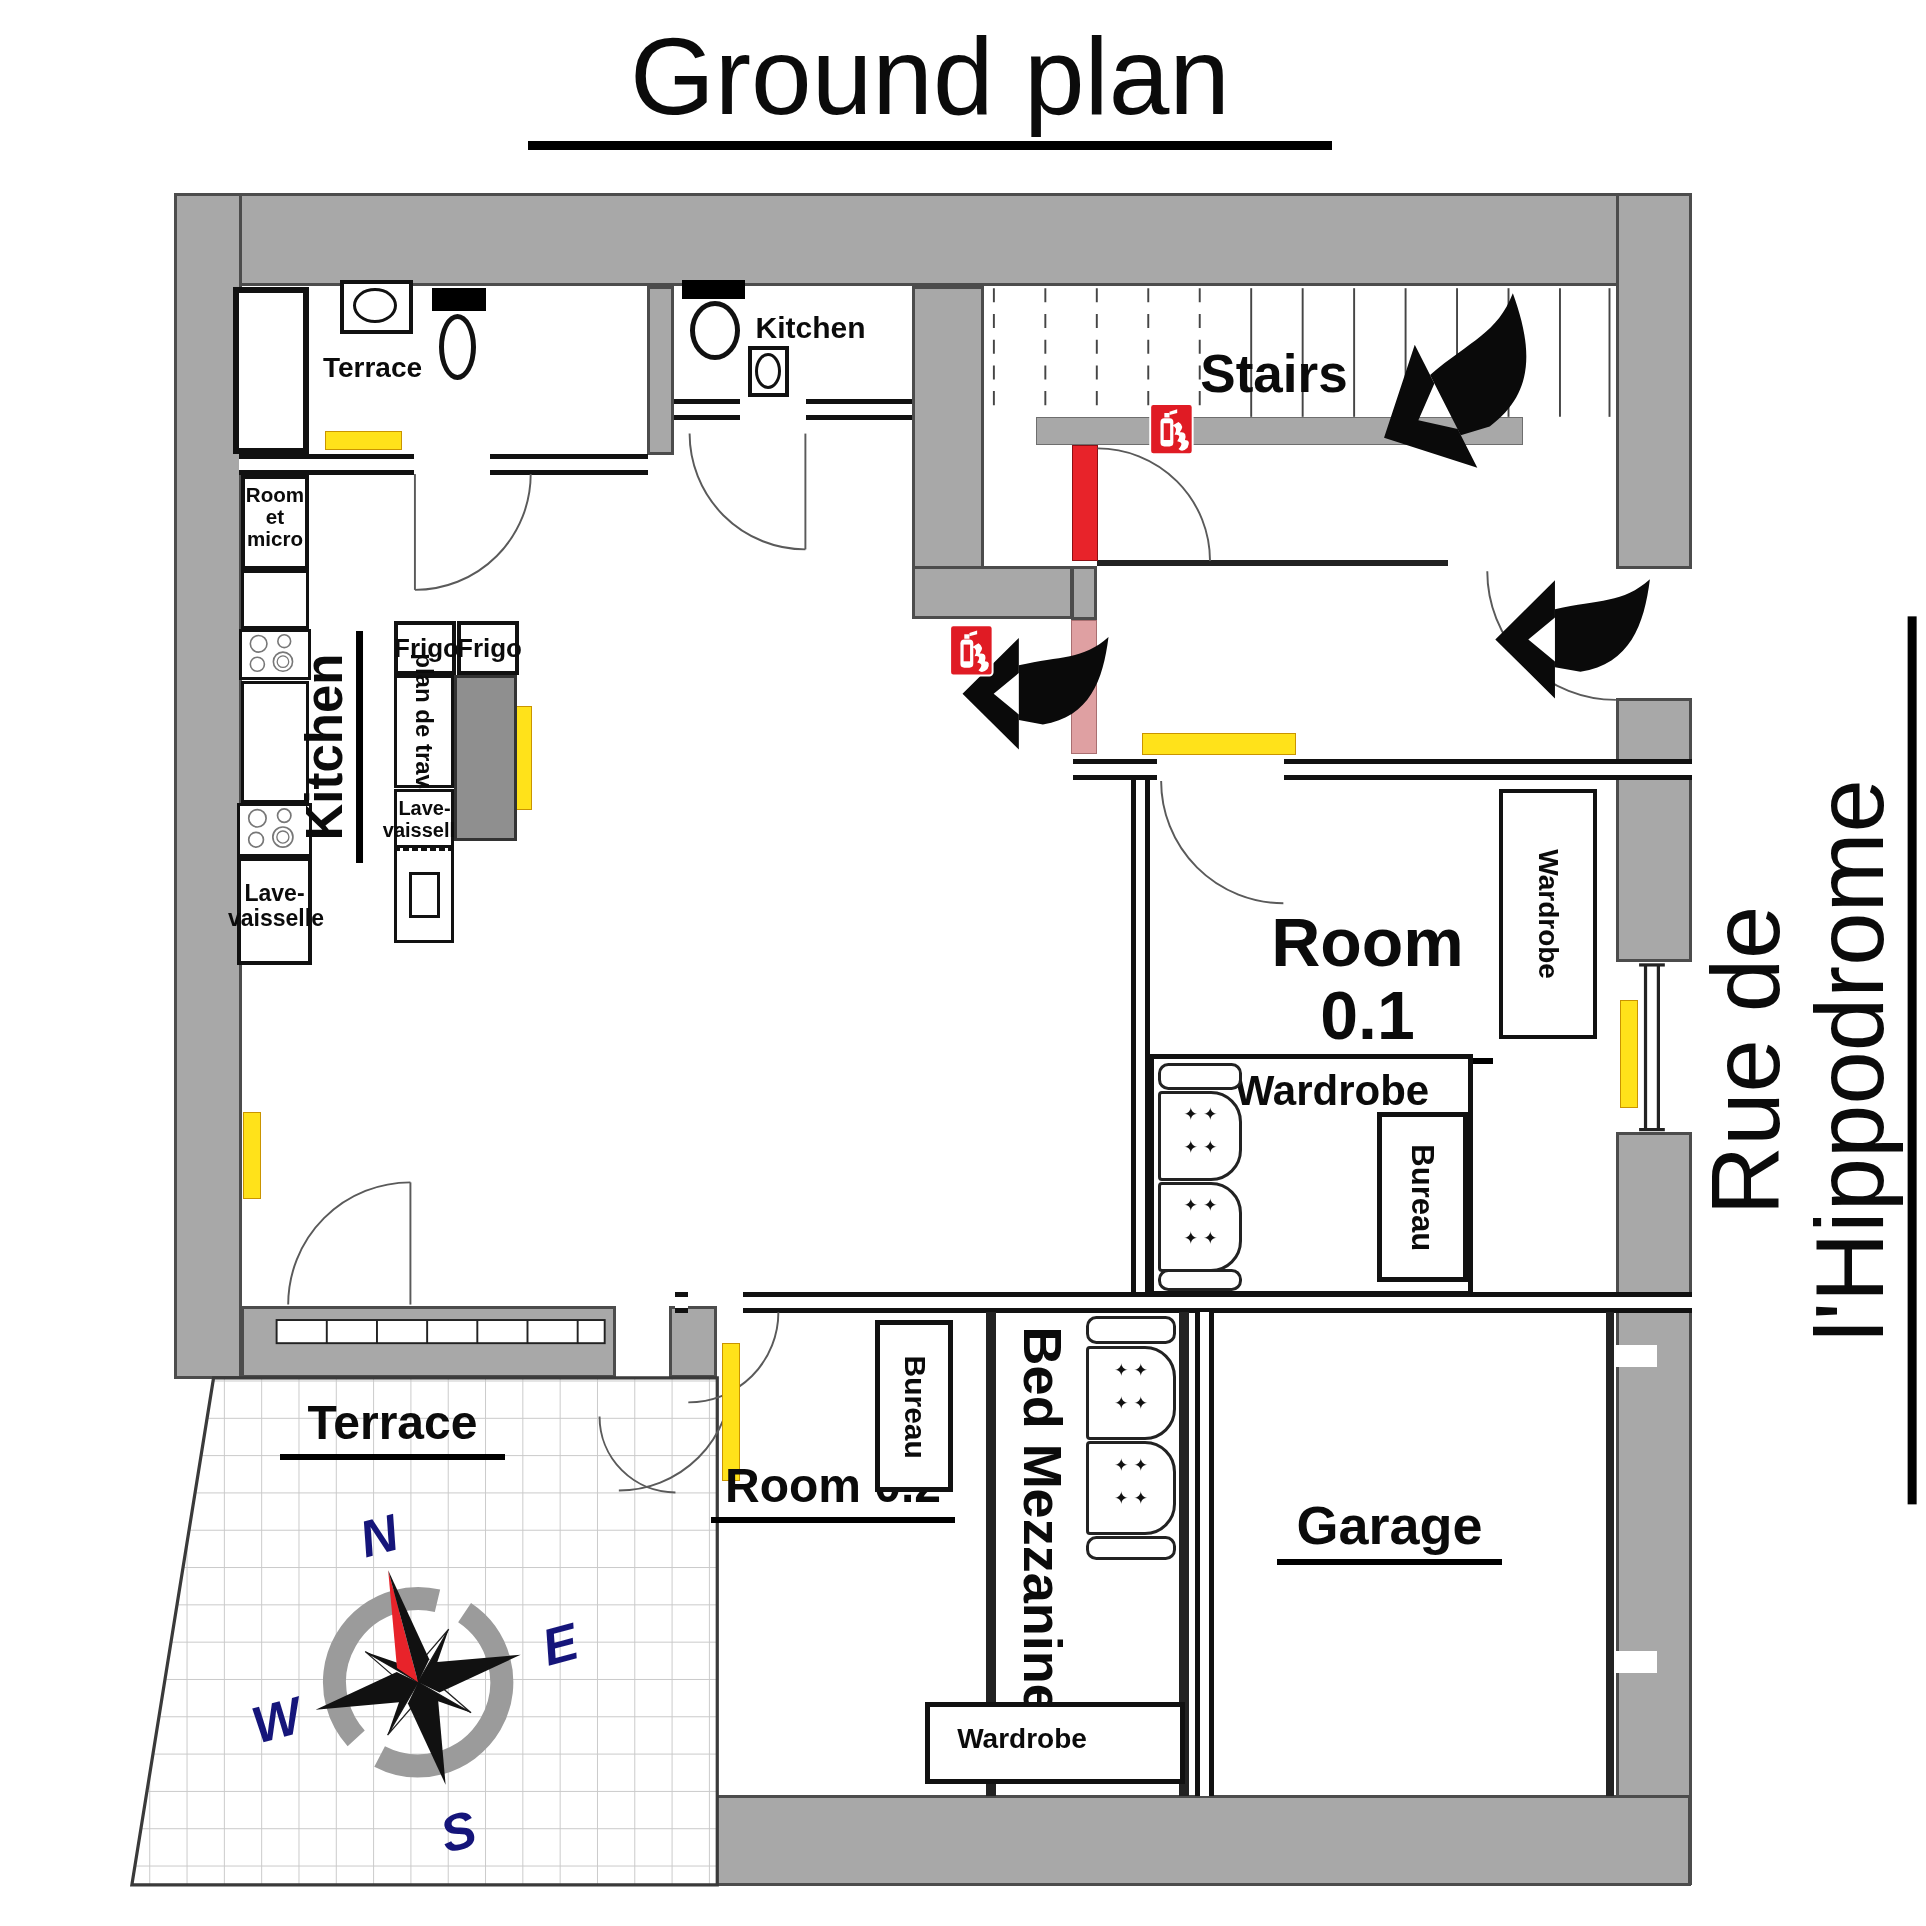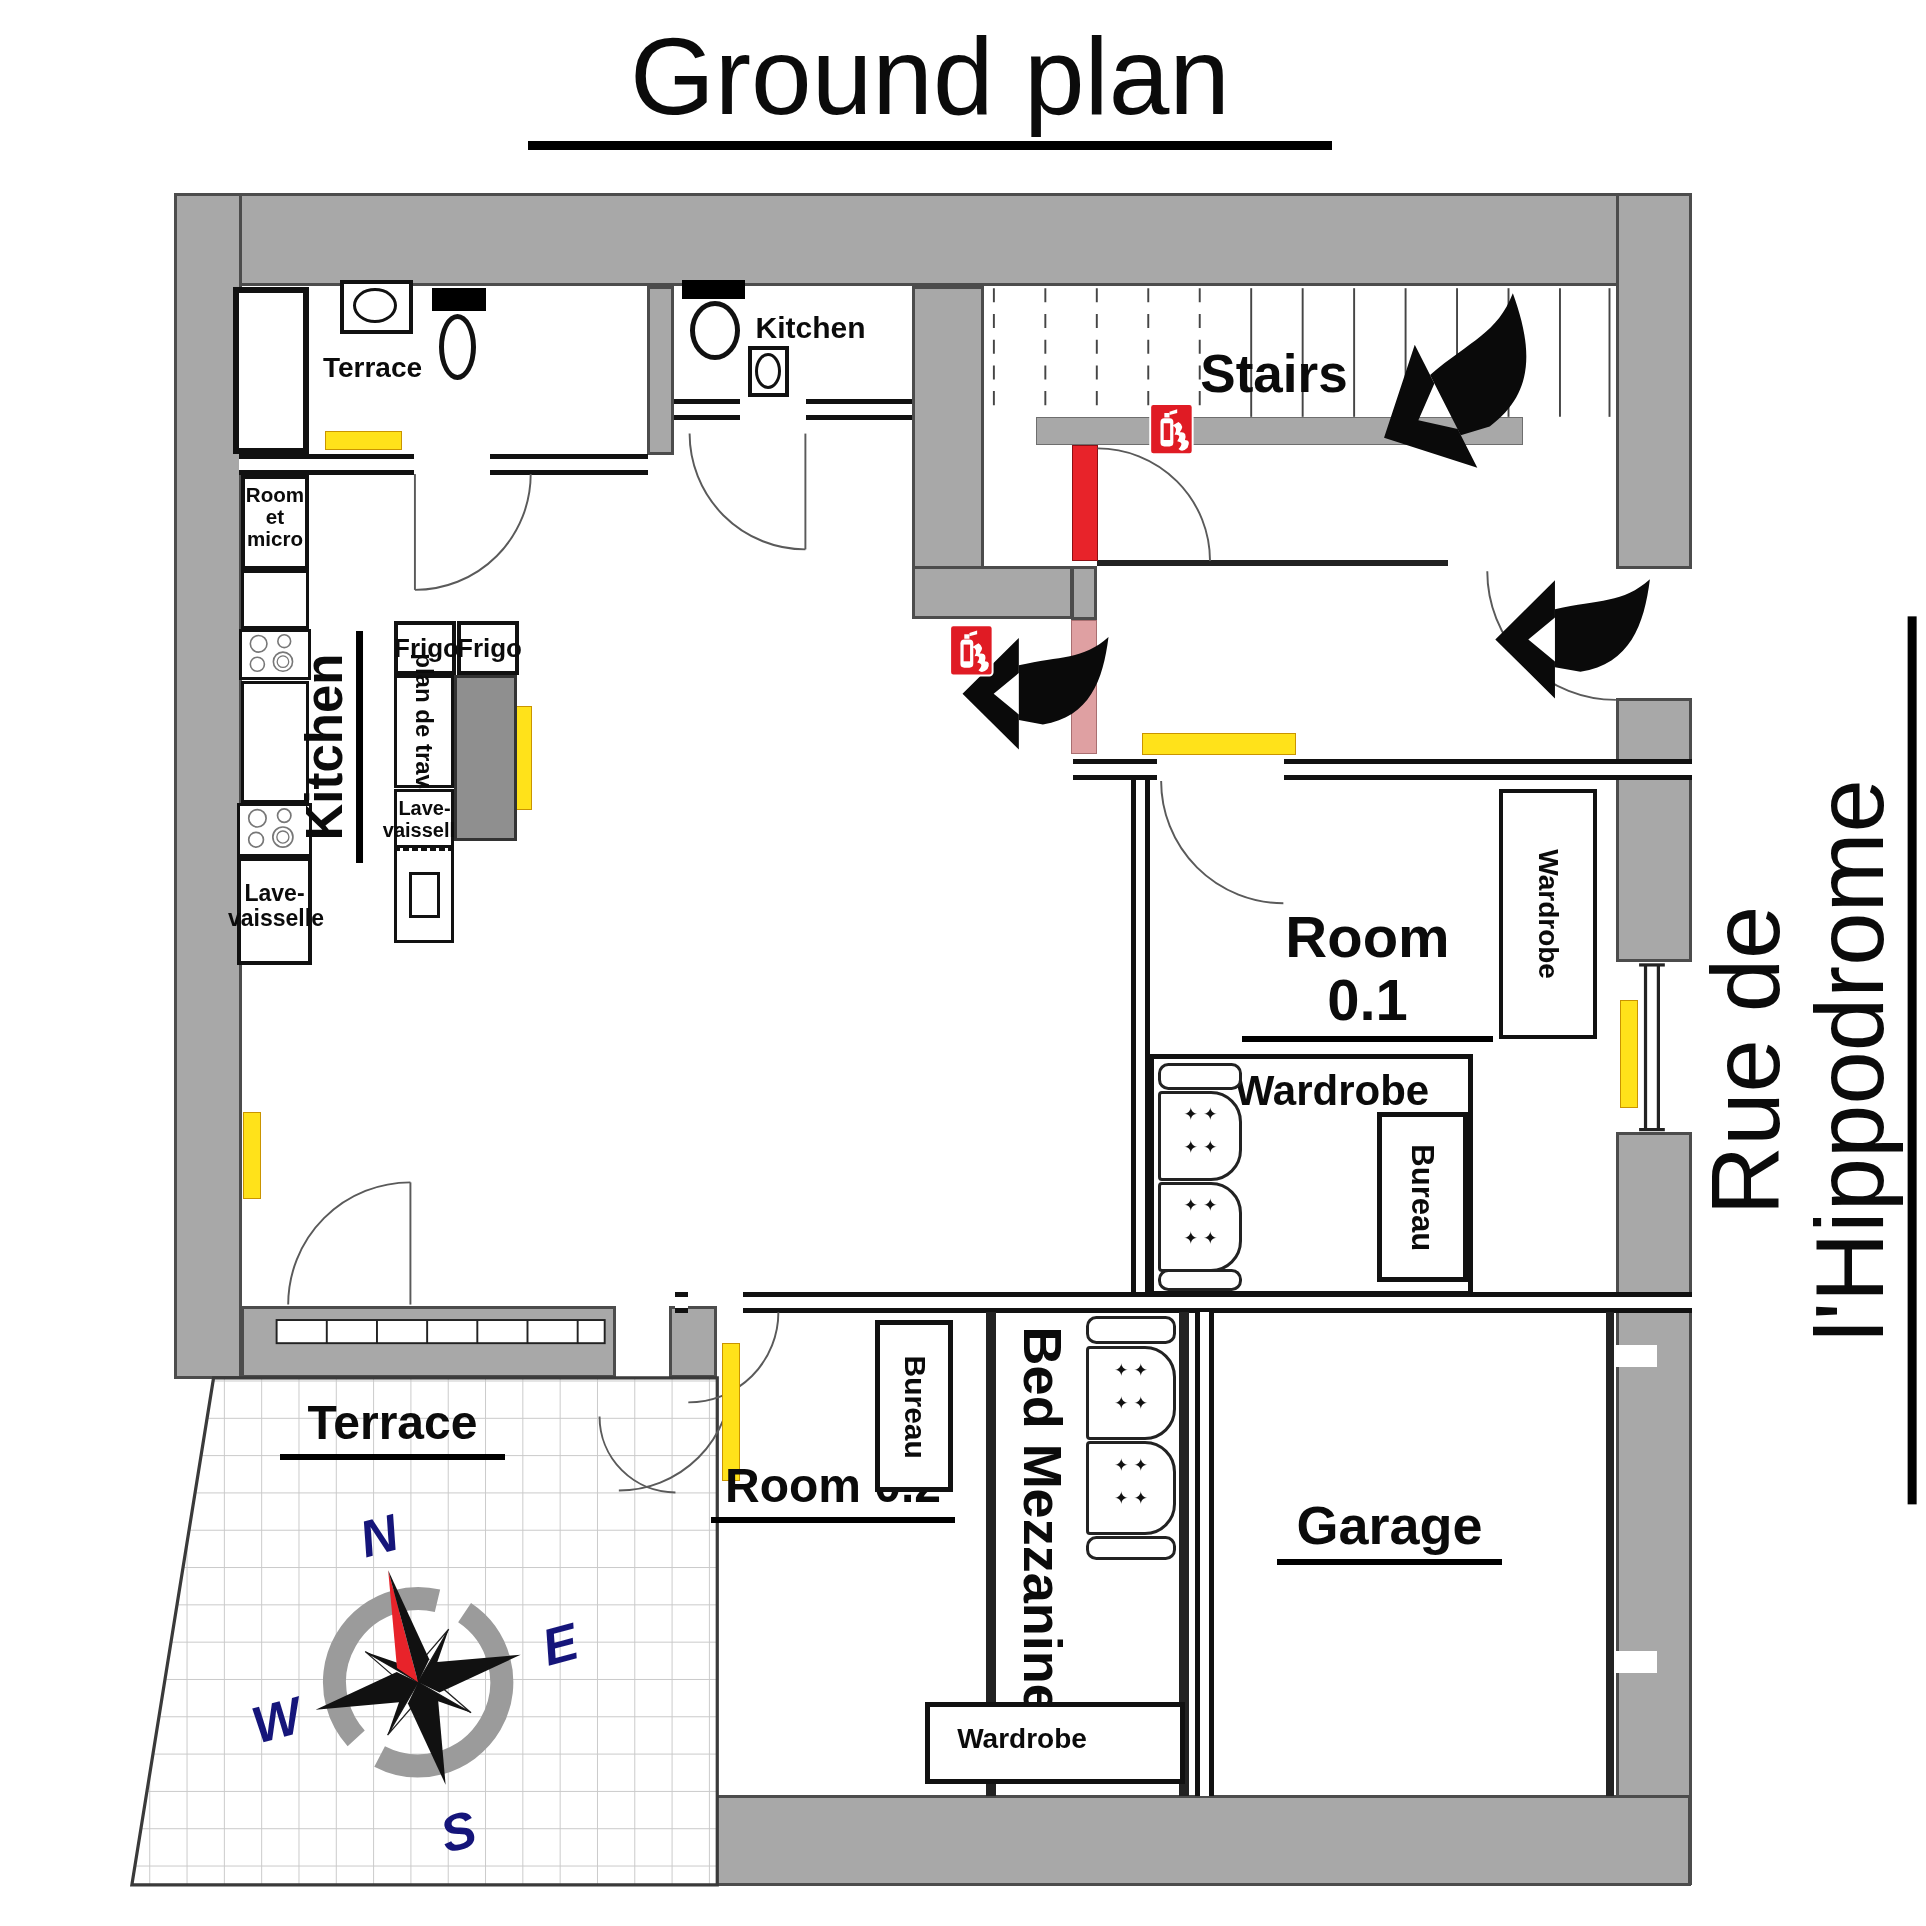--- a/index.html
+++ b/index.html
@@ -241,21 +241,21 @@
 vaisselle</div>
   <div class="fbox" style="left:394px;top:848px;width:60px;height:95px;border-width:3.9px;border-top-style:dashed;">
     <div class="fbox" style="left:11.6px;top:20.6px;width:31px;height:46px;border-width:3.2px;position:absolute;"></div>
   </div>
   <div class="abs" style="left:454px;top:675px;width:63px;height:166px;background:#8f8f8f;border:3.9px solid #333;"></div>
 
   <div class="lbl reg u" style="left:528px;top:18px;width:804px;font-size:109px;border-bottom-width:9px;">Ground plan</div>
   <div class="lbl" style="left:289px;top:353px;width:167px;font-size:28px;">Terrace</div>
   <div class="lbl" style="left:746px;top:312px;width:129px;font-size:30px;">Kitchen</div>
   <div class="lbl" style="left:1158px;top:345px;width:232px;font-size:53px;">Stairs</div>
-  <div class="lbl u" style="left:1242px;top:906px;width:251px;font-size:58px;">Room 0.1</div>
+  <div class="lbl u" style="left:1242px;top:906px;width:251px;font-size:68px;">Room 0.1</div>
   <div class="lbl u" style="left:711px;top:1460px;width:244px;font-size:48px;">Room 0.2</div>
   <div class="lbl u" style="left:1277px;top:1496px;width:225px;font-size:54px;">Garage</div>
   <div class="lbl u" style="left:280px;top:1397px;width:225px;font-size:48px;">Terrace</div>
   <div class="lbl reg ccw" style="left:1361px;top:949px;width:888px;font-size:96px;border-bottom:9px solid #000;padding-bottom:6.4px;transform-origin:center;">Rue de l'Hippodrome</div>
 
   <div class="fbox" style="left:1499px;top:789px;width:98px;height:250px;border-width:4.5px;"></div>
   <div class="lbl reg cw" style="left:1464px;top:899px;width:167px;font-size:28px;font-weight:600;transform-origin:center;">Wardrobe</div>
 
   <div class="fbox" style="left:1149px;top:1054px;width:324px;height:242px;border-width:5.8px;"></div>
   <div class="lbl reg" style="left:1197px;top:1068px;width:270px;font-size:42px;font-weight:600;">Wardrobe</div>

